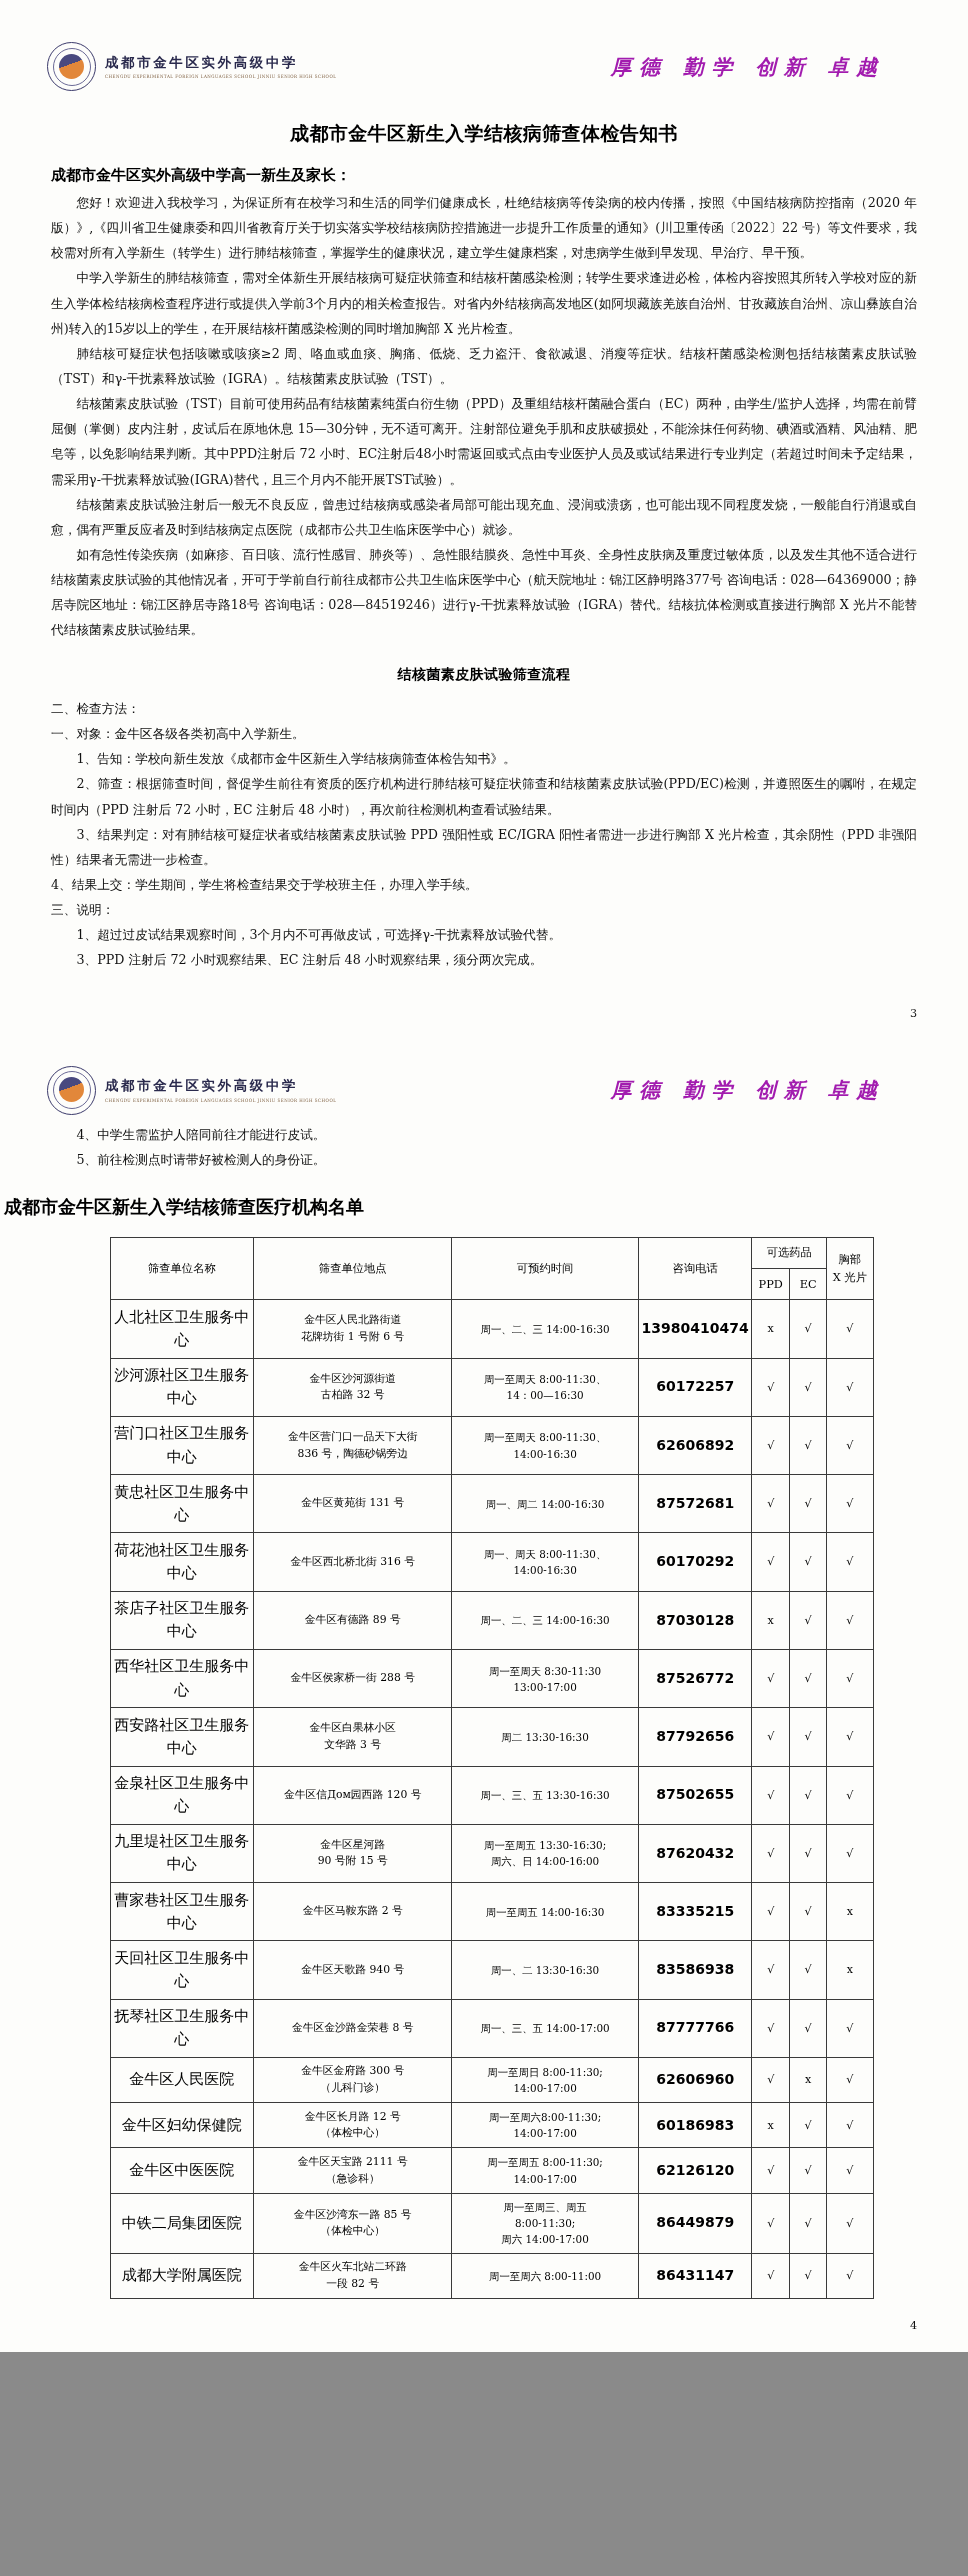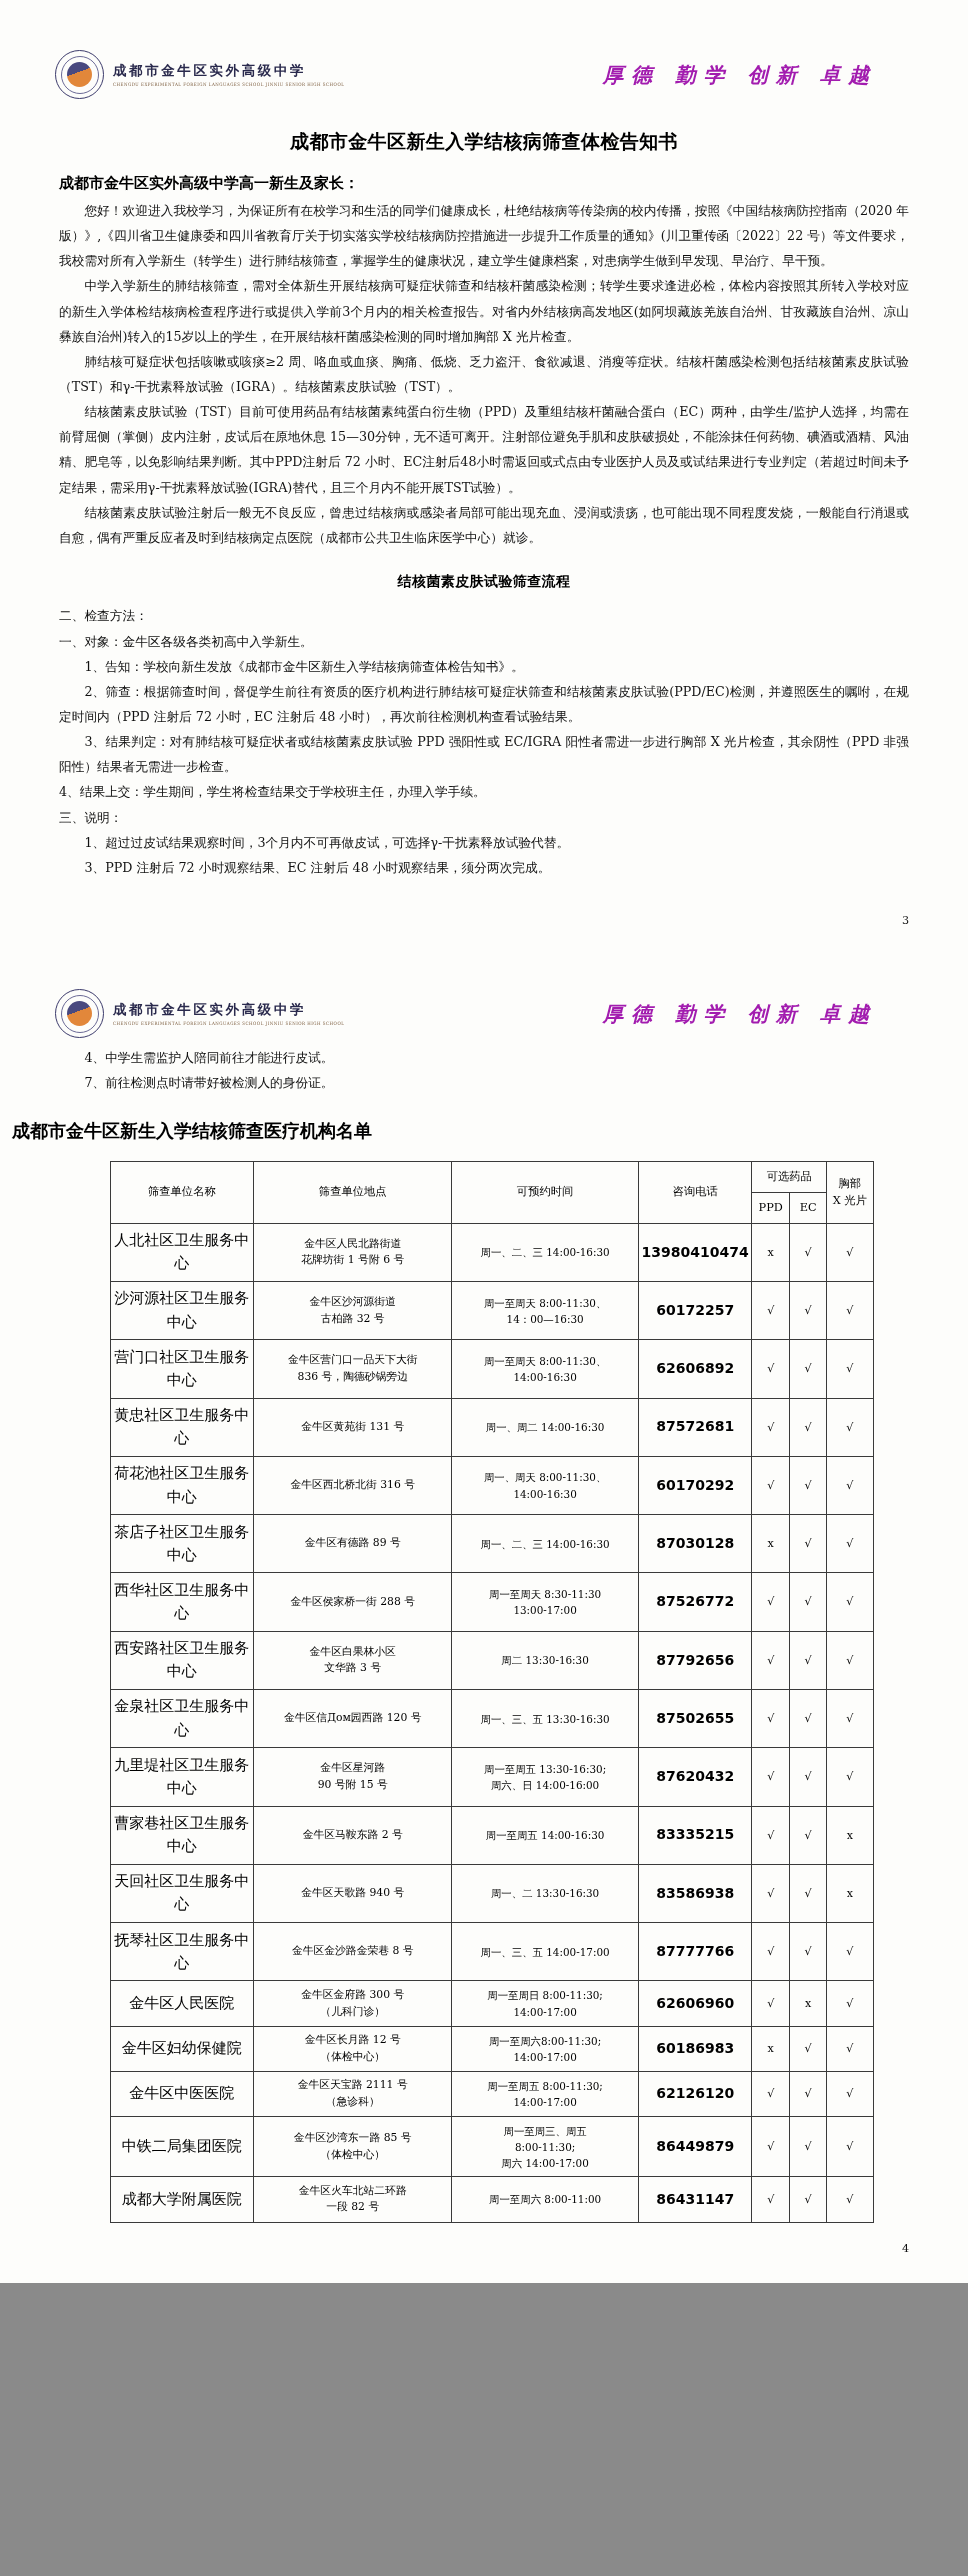--- a/index.html
+++ b/index.html
@@ -1,18 +1,18 @@
 <!DOCTYPE html>
 <html style="font-size:14.3px"><head>
 <meta charset="utf-8">
 <style>
   html,body{margin:0;padding:0;background:#8a8a8a;}
   body{font-family:"DejaVu Serif","Liberation Serif",serif;}
   .sheet{width:968px;margin:0 auto;background:#fdfdfb;position:relative;}
-  .page{width:968px;position:relative;background:#fdfdfb;padding:12px;box-sizing:border-box;}
+  .page{width:968px;position:relative;background:#fdfdfb;padding:4px;box-sizing:border-box;}
 
   
   .letterhead{display:flex;align-items:center;padding:38px 43px 7.2px 43px;box-sizing:border-box;}
   .lh-logo{display:flex;align-items:center;gap:9px;flex:0 0 auto;}
   .seal{width:47px;height:47px;border-radius:50%;border:1.4px solid #3b3a6b;position:relative;flex:0 0 auto;}
   .seal:after{content:"";position:absolute;left:4.5px;top:4.5px;right:4.5px;bottom:4.5px;border-radius:50%;border:0.9px solid #6b6a96;}
   .seal-inner{position:absolute;left:10.8px;top:10.8px;width:25px;height:25px;border-radius:50%;
     background:linear-gradient(160deg,#49497f 0 42%,#e2873a 42% 100%);}
   .lh-names{display:flex;flex-direction:column;justify-content:center;}
   .lh-cn{font-family:"DejaVu Serif",serif;font-weight:700;font-size:13.4px;letter-spacing:2.7px;color:#2a2a4d;white-space:nowrap;}
@@ -77,20 +77,21 @@
 
     <h1 class="doc-title">成都市金牛区新生入学结核病筛查体检告知书</h1>
 
     <div class="body">
       <div class="salutation">成都市金牛区实外高级中学高一新生及家长：</div>
       <p class="para">您好！欢迎进入我校学习，为保证所有在校学习和生活的同学们健康成长，杜绝结核病等传染病的校内传播，按照《中国结核病防控指南（2020 年版）》,《四川省卫生健康委和四川省教育厅关于切实落实学校结核病防控措施进一步提升工作质量的通知》(川卫重传函〔2022〕22 号）等文件要求，我校需对所有入学新生（转学生）进行肺结核筛查，掌握学生的健康状况，建立学生健康档案，对患病学生做到早发现、早治疗、早干预。</p>
       <p class="para">中学入学新生的肺结核筛查，需对全体新生开展结核病可疑症状筛查和结核杆菌感染检测；转学生要求逢进必检，体检内容按照其所转入学校对应的新生入学体检结核病检查程序进行或提供入学前3个月内的相关检查报告。对省内外结核病高发地区(如阿坝藏族羌族自治州、甘孜藏族自治州、凉山彝族自治州)转入的15岁以上的学生，在开展结核杆菌感染检测的同时增加胸部 X 光片检查。</p>
       <p class="para">肺结核可疑症状包括咳嗽或咳痰≥2 周、咯血或血痰、胸痛、低烧、乏力盗汗、食欲减退、消瘦等症状。结核杆菌感染检测包括结核菌素皮肤试验（TST）和γ-干扰素释放试验（IGRA）。结核菌素皮肤试验（TST）。</p>
       <p class="para">结核菌素皮肤试验（TST）目前可使用药品有结核菌素纯蛋白衍生物（PPD）及重组结核杆菌融合蛋白（EC）两种，由学生/监护人选择，均需在前臂屈侧（掌侧）皮内注射，皮试后在原地休息 15—30分钟，无不适可离开。注射部位避免手肌和皮肤破损处，不能涂抹任何药物、碘酒或酒精、风油精、肥皂等，以免影响结果判断。其中PPD注射后 72 小时、EC注射后48小时需返回或式点由专业医护人员及或试结果进行专业判定（若超过时间未予定结果，需采用γ-干扰素释放试验(IGRA)替代，且三个月内不能开展TST试验）。</p>
       <p class="para">结核菌素皮肤试验注射后一般无不良反应，曾患过结核病或感染者局部可能出现充血、浸润或溃疡，也可能出现不同程度发烧，一般能自行消退或自愈，偶有严重反应者及时到结核病定点医院（成都市公共卫生临床医学中心）就诊。</p>
+      <p class="para">如有急性传染疾病（如麻疹、百日咳、流行性感冒、肺炎等）、急性眼结膜炎、急性中耳炎、全身性皮肤病及重度过敏体质，以及发生其他不适合进行结核菌素皮肤试验的其他情况者，开可于学前自行前往成都市公共卫生临床医学中心（航天院地址：锦江区静明路377号 咨询电话：028—64369000；静居寺院区地址：锦江区静居寺路18号   咨询电话：028—84519246）进行γ-干扰素释放试验（IGRA）替代。结核抗体检测或直接进行胸部 X 光片不能替代结核菌素皮肤试验结果。</p>
     </div>
 
     <h2 class="sec-title">结核菌素皮肤试验筛查流程</h2>
 
     <div class="body" id="process-list">
         <p class="list-line list-lv1">二、检查方法：</p>
         <p class="list-line list-lv1">一、对象：金牛区各级各类初高中入学新生。</p>
         <p class="list-line list-lv2">1、告知：学校向新生发放《成都市金牛区新生入学结核病筛查体检告知书》。</p>
         <p class="list-line list-lv2">2、筛查：根据筛查时间，督促学生前往有资质的医疗机构进行肺结核可疑症状筛查和结核菌素皮肤试验(PPD/EC)检测，并遵照医生的嘱咐，在规定时间内（PPD 注射后 72 小时，EC 注射后 48 小时），再次前往检测机构查看试验结果。</p>
         <p class="list-line list-lv2">3、结果判定：对有肺结核可疑症状者或结核菌素皮肤试验 PPD 强阳性或 EC/IGRA 阳性者需进一步进行胸部 X 光片检查，其余阴性（PPD 非强阳性）结果者无需进一步检查。</p>
@@ -114,21 +115,21 @@
         <div class="lh-names">
           <div class="lh-cn">成都市金牛区实外高级中学</div>
           <div class="lh-en">CHENGDU EXPERIMENTAL FOREIGN LANGUAGES SCHOOL JINNIU SENIOR HIGH SCHOOL</div>
         </div>
       </div>
       <div class="lh-motto">厚德 勤学 创新 卓越</div>
     </div>
 
     <div class="body" id="notes-cont">
         <p class="list-line list-lv2">4、中学生需监护人陪同前往才能进行皮试。</p>
-        <p class="list-line list-lv2">7、前往检测点时请带好被检测人的身份证。</p>
+        <p class="list-line list-lv2">5、前往检测点时请带好被检测人的身份证。</p>
       </div>
 
     <h2 class="tbl-title">成都市金牛区新生入学结核筛查医疗机构名单</h2>
 
     <div class="tbl-wrap">
       <table class="inst">
         <colgroup>
           <col class="c1">
             <col class="c2">
             <col class="c3">

